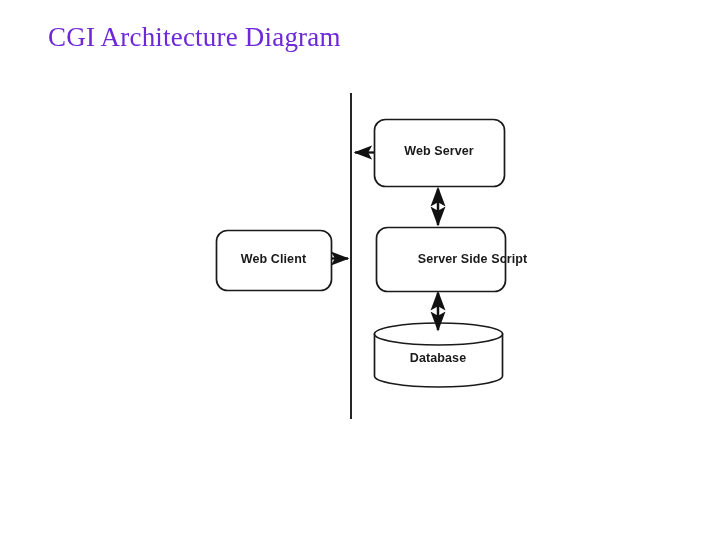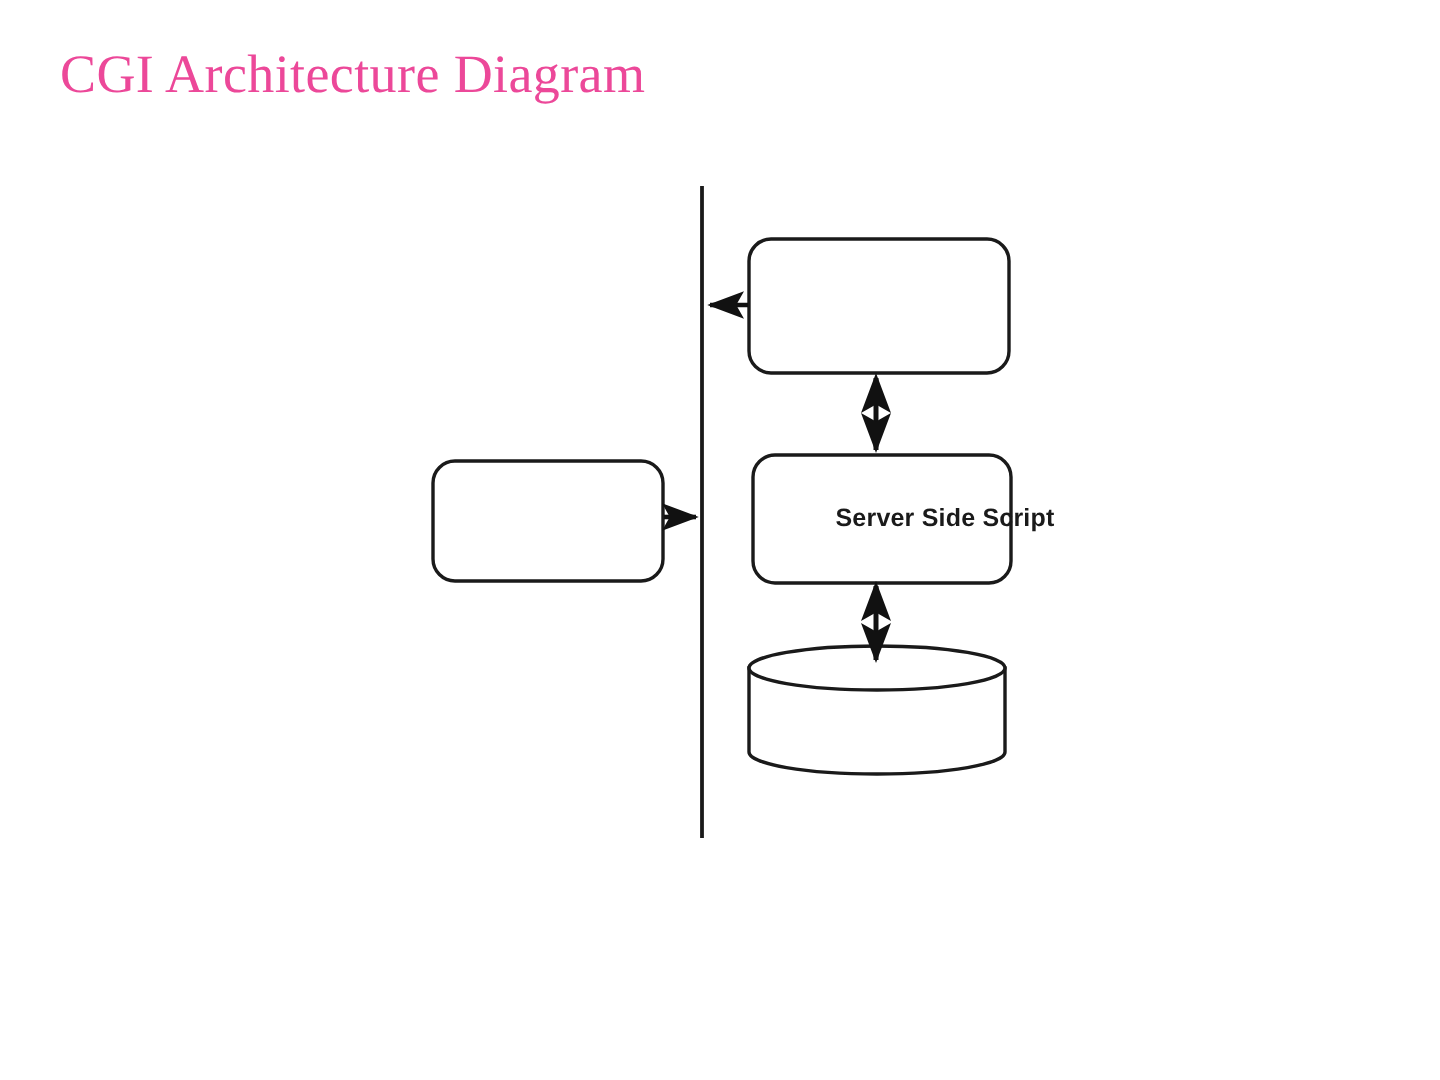--- a/index.html
+++ b/index.html
@@ -19,27 +19,27 @@
   #slide {
     position: absolute;
     left: 0;
     top: 0;
     width: 720px;
     height: 540px;
     background: #ffffff;
   }
   #slide-title {
     position: absolute;
-    left: 30px;
+    left: 48px;
     top: 22px;
     width: 640px;
     font-family: "Liberation Serif", "DejaVu Serif", serif;
     font-size: 27px;
     font-weight: 400;
-    color: #ec4899;
+    color: #6d28d9;
     letter-spacing: 0.2px;
     line-height: 1.15;
     white-space: nowrap;
   }
   #diagram {
     position: absolute;
     left: 0;
     top: 0;
     width: 720px;
     height: 540px;
@@ -115,19 +115,22 @@
 
     <line x1="374" y1="152.5" x2="355" y2="152.5" stroke="#111111" stroke-width="2.3" marker-end="url(#arrow-end)"></line>
 
     <line x1="332" y1="258.5" x2="348" y2="258.5" stroke="#111111" stroke-width="2.3" marker-end="url(#arrow-end)"></line>
 
     <line x1="438" y1="189" x2="438" y2="225" stroke="#111111" stroke-width="2.5" marker-start="url(#arrow-start)" marker-end="url(#arrow-end)"></line>
 
     <line x1="438" y1="293" x2="438" y2="330" stroke="#111111" stroke-width="2.5" marker-start="url(#arrow-start)" marker-end="url(#arrow-end)"></line>
   </svg>
 
+  <div class="node-label" id="label-web-server">Web Server</div>
 
   <div class="node-label" id="label-server-side-script">Server Side Script</div>
 
+  <div class="node-label" id="label-web-client">Web Client</div>
 
+  <div class="node-label" id="label-database">Database</div>
 
 
 </div>
 
 </body></html>

